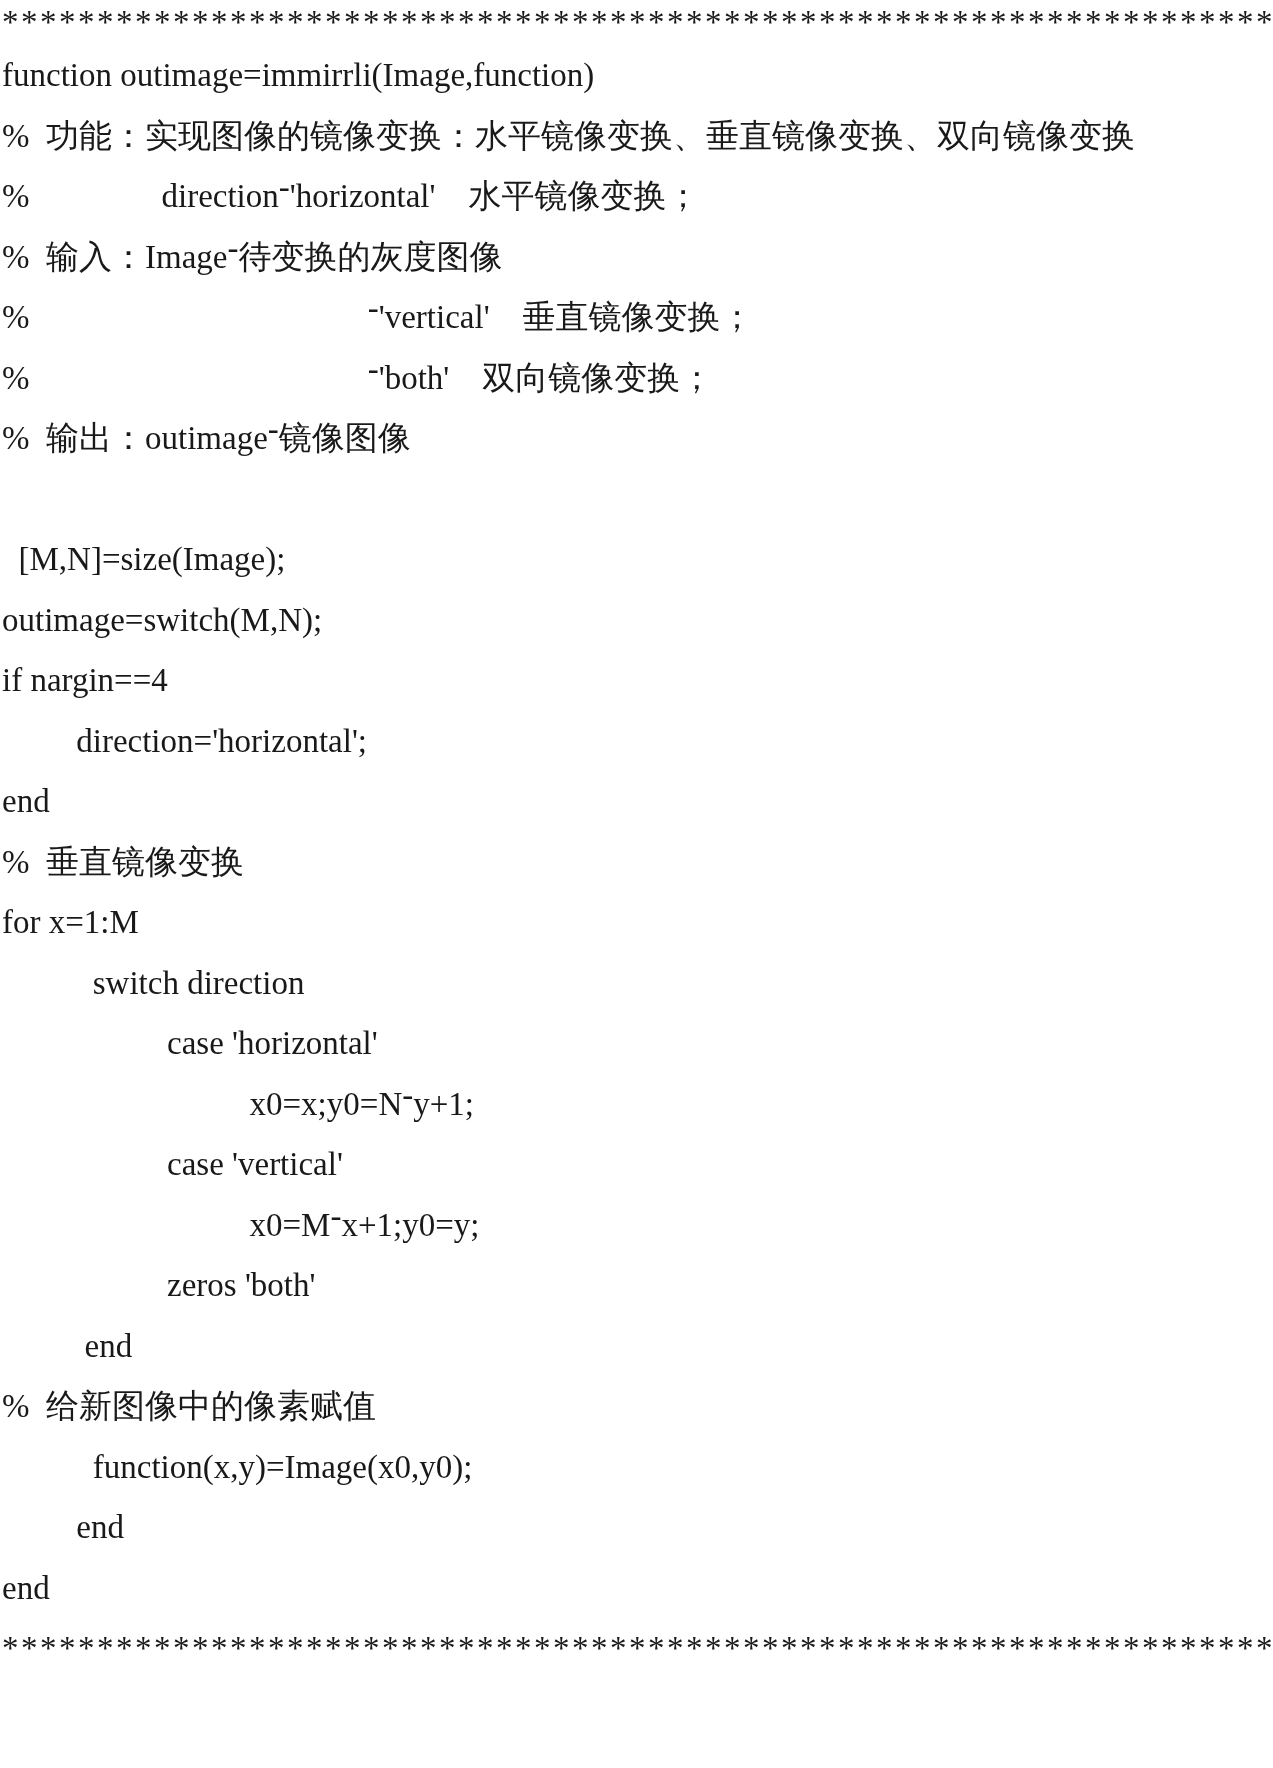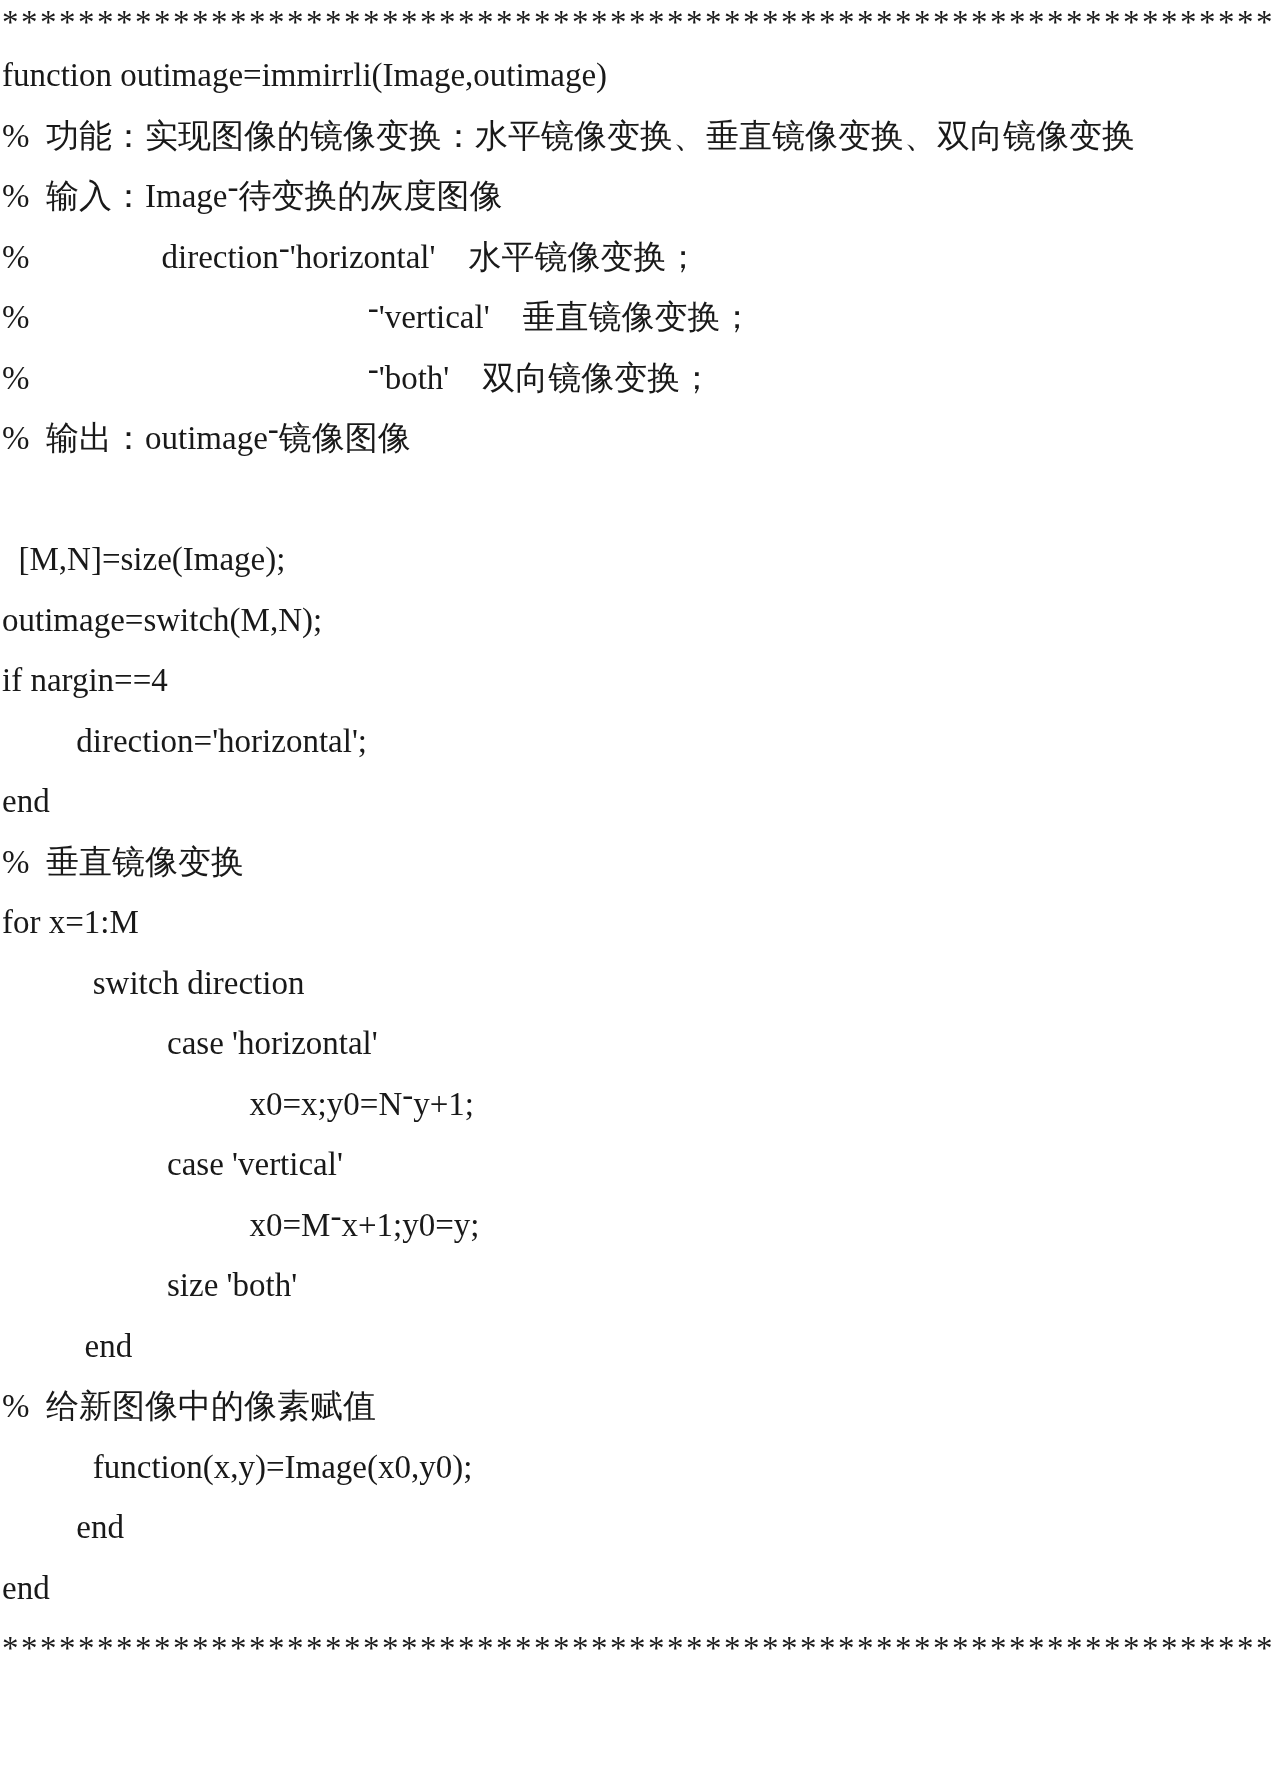--- a/index.html
+++ b/index.html
@@ -47,41 +47,41 @@
     top: -0.26em;
   }
 </style>
 </head>
 <body style="background: rgb(255, 255, 255);">
 
 <div class="page" style="color: rgb(25, 25, 25);">
   <div class="line separator separator-top">*******************************************************************</div>
 
   <div>
-      <div class="line">function outimage=immirrli(Image,outimage)</div>
+      <div class="line">function outimage=immirrli(Image,function)</div>
       <div class="line">%  功能：实现图像的镜像变换：水平镜像变换、垂直镜像变换、双向镜像变换</div>
+      <div class="line">%                direction<span class="raised-dash">-</span>'horizontal'    水平镜像变换；</div>
       <div class="line">%  输入：Image<span class="raised-dash">-</span>待变换的灰度图像</div>
-      <div class="line">%                direction<span class="raised-dash">-</span>'horizontal'    水平镜像变换；</div>
       <div class="line">%                                         <span class="raised-dash">-</span>'vertical'    垂直镜像变换；</div>
       <div class="line">%                                         <span class="raised-dash">-</span>'both'    双向镜像变换；</div>
       <div class="line">%  输出：outimage<span class="raised-dash">-</span>镜像图像</div>
       <div class="line"></div>
       <div class="line">  [M,N]=size(Image);</div>
       <div class="line">outimage=switch(M,N);</div>
       <div class="line">if nargin==4</div>
       <div class="line">         direction='horizontal';</div>
       <div class="line">end</div>
       <div class="line">%  垂直镜像变换</div>
       <div class="line">for x=1:M</div>
       <div class="line">           switch direction</div>
       <div class="line">                    case 'horizontal'</div>
       <div class="line">                              x0=x;y0=N<span class="raised-dash">-</span>y+1;</div>
       <div class="line">                    case 'vertical'</div>
       <div class="line">                              x0=M<span class="raised-dash">-</span>x+1;y0=y;</div>
-      <div class="line">                    size 'both'</div>
+      <div class="line">                    zeros 'both'</div>
       <div class="line">          end</div>
       <div class="line">%  给新图像中的像素赋值</div>
       <div class="line">           function(x,y)=Image(x0,y0);</div>
       <div class="line">         end</div>
       <div class="line">end</div>
     </div>
 
   <div class="line separator separator-bottom">*******************************************************************</div>
 </div>
 

